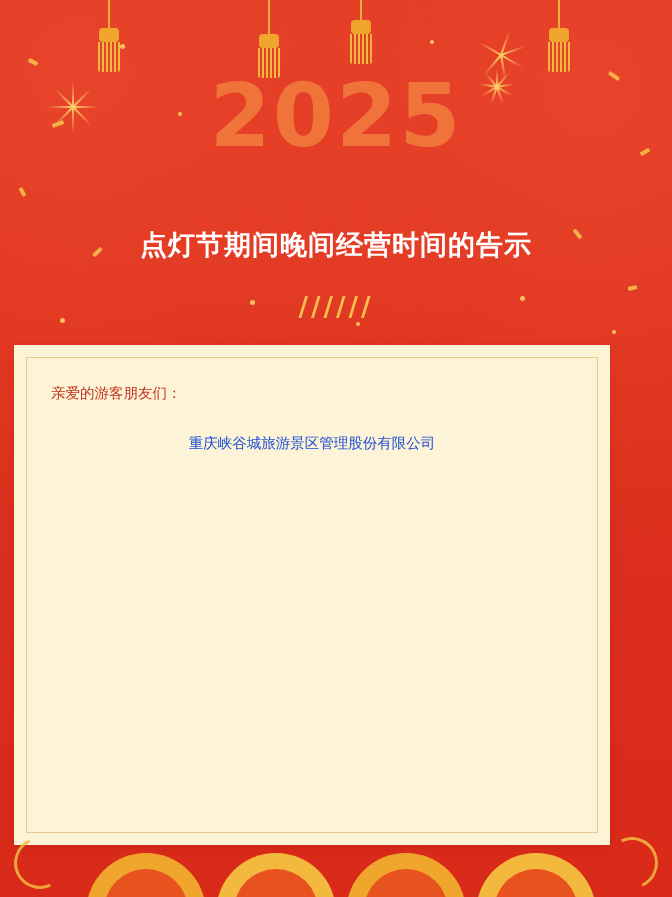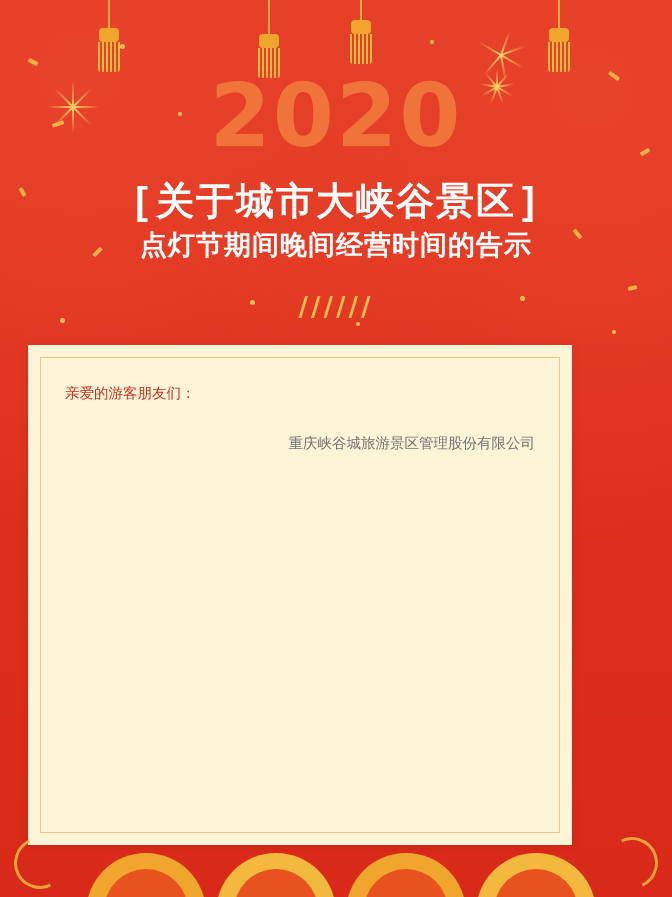--- a/index.html
+++ b/index.html
@@ -137,23 +137,23 @@
     color: #f6bf4e;
     font-size: 26px;
     font-weight: bold;
     letter-spacing: 3px;
     font-family: "DejaVu Sans", sans-serif;
   }
 
   
   .card-wrap {
     position: absolute;
-    left: 28px;
+    left: 14px;
     top: 345px;
-    width: 544px;
+    width: 596px;
     height: 500px;
     background: #fdf3d7;
     box-shadow: 0 2px 8px rgba(120,20,10,.18);
   }
   .card-inner {
     position: absolute;
     left: 12px;
     top: 12px;
     right: 12px;
     bottom: 12px;
@@ -176,22 +176,22 @@
     background: #c92c17;
     color: #ffffff;
     font-weight: bold;
     padding: 3px 2px;
     border-radius: 2px;
     box-decoration-break: clone;
     -webkit-box-decoration-break: clone;
   }
   .sign {
     margin-top: 22px;
-    text-align: right;
-    color: #737373;
+    text-align: center;
+    color: #1d4ed8;
     font-size: 14.5px;
     line-height: 26px;
   }
 
   
   .bottom-deco {
     position: absolute;
     left: 0;
     bottom: 0;
     width: 672px;
@@ -292,25 +292,22 @@
     <div class="cord" style="height:44px"></div>
       <div class="knot"></div>
       <div class="fringe"></div>
   </div>
   <div class="tassel" style="left:546px;">
     <div class="cord"></div>
       <div class="knot"></div>
       <div class="fringe"></div>
   </div>
 
-  <div class="year">2020</div>
-
-  <div class="title-row">
-    <span class="br">[</span><span>关于城市大峡谷景区</span><span class="br">]</span>
-  </div>
+  <div class="year">2025</div>
+
 
   <div class="subtitle">点灯节期间晚间经营时间的告示</div>
   <div class="slashes">//////</div>
 
   <div class="card-wrap">
     <div class="card-inner">
 
       <p class="p tight">亲爱的游客朋友们：</p>
 
 

